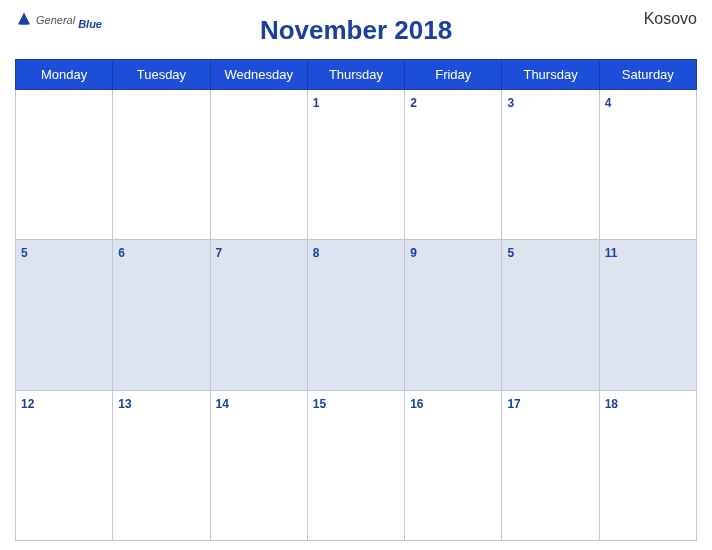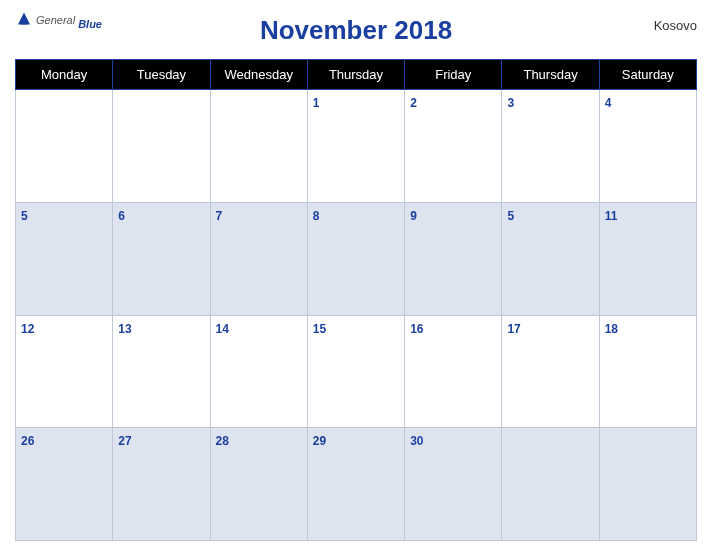--- a/index.html
+++ b/index.html
@@ -48,37 +48,37 @@
       font-weight: bold;
       margin-top: 8px;
     }
     .logo-icon {
       width: 18px;
       height: 18px;
     }
     .country-label {
       position: absolute;
       right: 0;
-      top: 8px;
-      font-size: 13px;
+      top: 0;
+      font-size: 16px;
       color: #333;
     }
     .calendar-title {
       font-size: 26px;
       font-weight: bold;
       color: #1a3fa0;
       text-align: center;
     }
     .calendar-table {
       width: 100%;
       flex: 1;
       border-collapse: collapse;
     }
     .calendar-table th {
-      background-color: #000000;
+      background-color: #1d4ed8;
       color: #fff;
       font-size: 13px;
       font-weight: normal;
       padding: 7px 0;
       text-align: center;
       border: 1px solid #1a3fa0;
     }
     .calendar-table td {
       border: 1px solid #c0c8d8;
       vertical-align: top;
@@ -160,24 +160,15 @@
         </tr>
         <tr>
           <td><span class="day-num">12</span></td>
           <td><span class="day-num">13</span></td>
           <td><span class="day-num">14</span></td>
           <td><span class="day-num">15</span></td>
           <td><span class="day-num">16</span></td>
           <td><span class="day-num">17</span></td>
           <td><span class="day-num">18</span></td>
         </tr>
-        <tr>
-          <td><span class="day-num">26</span></td>
-          <td><span class="day-num">27</span></td>
-          <td><span class="day-num">28</span></td>
-          <td><span class="day-num">29</span></td>
-          <td><span class="day-num">30</span></td>
-          <td class="empty-cell"></td>
-          <td class="empty-cell"></td>
-        </tr>
       </tbody>
   </table>
 </div>
 
 </body></html>

